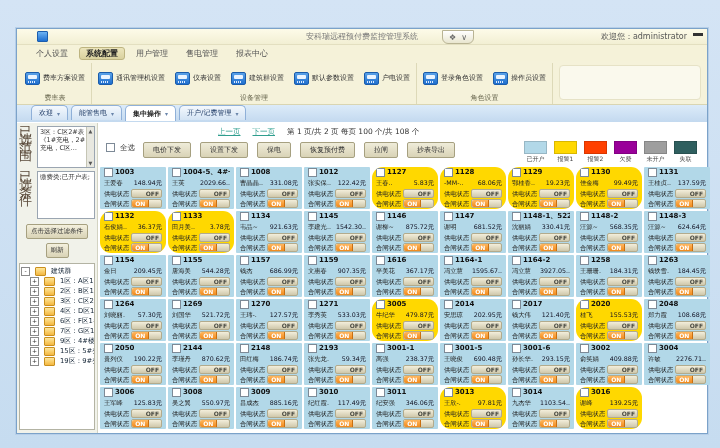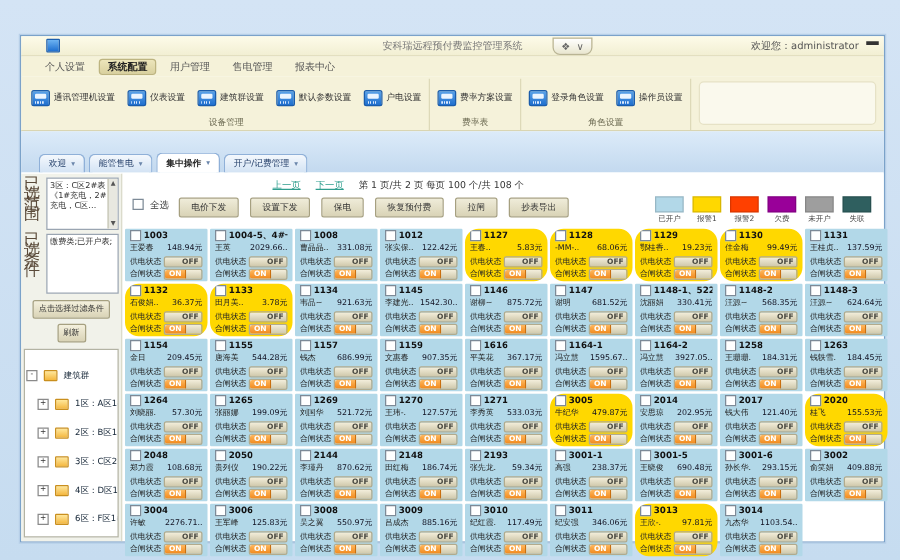--- a/index.html
+++ b/index.html
@@ -22,35 +22,35 @@
   .rgroup{display:flex;flex-direction:column;border-right:1px solid #ddd9b8;padding:2px 6px 0 6px;}
   .gbtns{display:flex;gap:10px;flex:1;align-items:center;}
   .rbtn{display:flex;align-items:center;gap:3px;cursor:default;}
   .ricon{width:13px;height:11px;background:linear-gradient(#5aa2e8,#1f6fce);border:1px solid #1a5cab;border-radius:2px;position:relative;flex:0 0 auto;}
   .ricon::before{content:"";position:absolute;left:2px;top:2px;right:2px;height:4px;background:#eaf4ff;border-radius:1px;}
   .ricon::after{content:"";position:absolute;left:2px;bottom:1px;width:7px;height:2px;background:repeating-linear-gradient(90deg,#dceaff 0 1px,transparent 1px 2px);}
   .rlabel{font-size:7px;color:#333;}
   .gname{text-align:center;font-size:7px;color:#6a6850;padding:2px 0 1px 0;}
   .ribbon-right{flex:1;margin:2px 4px 4px 6px;background:rgba(255,255,255,.5);border:1px solid #e6e2c6;border-radius:4px;}
   
-  .tabstrip{height:17px;background:linear-gradient(#dcebf9,#c3d9ef);display:flex;align-items:flex-end;gap:3px;padding:16px 0 0 14px;border-bottom:1px solid #fff;flex:0 0 auto;}
+  .tabstrip{height:17px;background:linear-gradient(#dcebf9,#c3d9ef);display:flex;gap:3px;padding:0 0 0 14px;border-bottom:1px solid #fff;flex:0 0 auto;}
   .tab{display:flex;align-items:center;gap:4px;font-size:7px;color:#1f3b66;background:linear-gradient(#f4f8fd,#d3e3f4);border:1px solid #8fb0d8;border-bottom:none;border-radius:5px 5px 0 0;padding:1px 7px;height:12px;}
   .tab .tmark{font-size:6px;color:#6b86ab;}
   .tab.active{background:#fff;font-weight:bold;color:#222;height:13px;}
   
   .main{flex:1;display:flex;min-height:0;}
   .sidebar{width:76px;background:#f1f2ea;border-right:1px solid #d3d3c2;display:flex;flex-direction:column;padding:3px 2px;flex:0 0 auto;}
   .frow{display:flex;gap:2px;margin-bottom:3px;}
   .flabel{width:16px;font-size:13px;color:#5a4a3a;line-height:8px;padding-top:2px;}
   .listbox{flex:1;background:#fff;border:1px solid #9aa5b1;font-size:6.5px;color:#333;height:38px;position:relative;padding:1px 8px 1px 2px;line-height:8px;overflow:hidden;}
   .listbox .sb{position:absolute;right:0;top:0;bottom:0;width:7px;background:#e8e8e0;border-left:1px solid #c5c5b5;display:flex;flex-direction:column;justify-content:space-between;align-items:center;font-size:5px;color:#555;}
   .listbox2{flex:1;background:#fff;border:1px solid #9aa5b1;font-size:6.5px;color:#333;height:44px;padding:1px 2px;line-height:8px;}
   .side-btn{display:block;margin:2px auto;background:linear-gradient(#f4f0dd,#d9d3b6);border:1px solid #a6a080;border-radius:2px;font-size:6.5px;color:#333;padding:2px 4px;font-family:inherit;}
   .tree{flex:1;background:#fff;border:1px solid #b3b3a3;margin-top:3px;padding:2px 1px;overflow:hidden;}
-  .titem{display:flex;align-items:center;gap:5px;font-size:6.8px;color:#123;line-height:10px;white-space:nowrap;margin-top:13px;}
+  .titem{display:flex;align-items:center;gap:5px;font-size:6.8px;color:#123;line-height:10px;white-space:nowrap;}
   .titem.child{padding-left:9px;}
   .texp{width:7px;height:7px;border:1px solid #8a8a8a;background:#fff;font-size:6px;line-height:5px;text-align:center;color:#333;flex:0 0 auto;}
   .tfold{width:9px;height:7px;background:linear-gradient(#ffe79a,#f4b73f);border:1px solid #c98f1e;border-radius:1px;flex:0 0 auto;}
   
   .content{flex:1;background:#fff;display:flex;flex-direction:column;min-width:0;padding:2px 2px 0 2px;}
   .pagination{height:14px;display:flex;align-items:center;gap:12px;font-size:7.5px;color:#333;padding-left:118px;flex:0 0 auto;}
   .pagination a{color:#2f9e8e;text-decoration:underline;}
   .controls{display:flex;align-items:flex-start;padding:2px 2px 3px 6px;flex:0 0 auto;}
   .selectall{display:flex;align-items:flex-start;gap:5px;font-size:7.5px;color:#333;margin-right:8px;margin-top:2px;font-family:Liberation Serif, serif;}
   .cb{width:7px;height:7px;background:#fff;border:1px solid #7d8a97;display:inline-block;flex:0 0 auto;}
@@ -97,49 +97,49 @@
         <span class="menu-item"><span>用户管理</span></span>
         <span class="menu-item"><span>售电管理</span></span>
         <span class="menu-item"><span>报表中心</span></span>
       </div>
 
     <div class="ribbon" id="ribbon">
       <div class="rgroup">
     <div class="gbtns">
             <span class="rbtn">
     <span class="ricon"></span>
-    <span class="rlabel">通讯管理机设置</span>
-  </span>
-            <span class="rbtn">
-    <span class="ricon"></span>
-    <span class="rlabel">仪表设置</span>
-  </span>
-            <span class="rbtn">
-    <span class="ricon"></span>
-    <span class="rlabel">建筑群设置</span>
-  </span>
-            <span class="rbtn">
-    <span class="ricon"></span>
-    <span class="rlabel">默认参数设置</span>
-  </span>
-            <span class="rbtn">
-    <span class="ricon"></span>
-    <span class="rlabel">户电设置</span>
+    <span class="rlabel">费率方案设置</span>
   </span>
           </div>
-    <div class="gname">设备管理</div>
+    <div class="gname">费率表</div>
   </div>
         <div class="rgroup">
     <div class="gbtns">
             <span class="rbtn">
     <span class="ricon"></span>
-    <span class="rlabel">费率方案设置</span>
+    <span class="rlabel">通讯管理机设置</span>
+  </span>
+            <span class="rbtn">
+    <span class="ricon"></span>
+    <span class="rlabel">仪表设置</span>
+  </span>
+            <span class="rbtn">
+    <span class="ricon"></span>
+    <span class="rlabel">建筑群设置</span>
+  </span>
+            <span class="rbtn">
+    <span class="ricon"></span>
+    <span class="rlabel">默认参数设置</span>
+  </span>
+            <span class="rbtn">
+    <span class="ricon"></span>
+    <span class="rlabel">户电设置</span>
   </span>
           </div>
-    <div class="gname">费率表</div>
+    <div class="gname">设备管理</div>
   </div>
         <div class="rgroup">
     <div class="gbtns">
             <span class="rbtn">
     <span class="ricon"></span>
     <span class="rlabel">登录角色设置</span>
   </span>
             <span class="rbtn">
     <span class="ricon"></span>
     <span class="rlabel">操作员设置</span>
@@ -900,42 +900,20 @@
     <div class="crow">
       <span class="slabel">合闸状态</span>
       <span class="tog on">
                   <span class="onbtn">ON</span>
                 </span>
     </div>
   </div>
             <div class="card open">
     <div class="crow">
       <span class="cb"></span>
-      <span class="cid">1265</span>
-    </div>
-    <div class="crow">
-      <span class="cname">张丽娜</span>
-      <span class="camt">199.09元</span>
-    </div>
-    <div class="crow">
-      <span class="slabel">供电状态</span>
-      <span class="tog off">
-                  <span class="offtxt">OFF</span>
-                </span>
-    </div>
-    <div class="crow">
-      <span class="slabel">合闸状态</span>
-      <span class="tog on">
-                  <span class="onbtn">ON</span>
-                </span>
-    </div>
-  </div>
-            <div class="card open">
-    <div class="crow">
-      <span class="cb"></span>
       <span class="cid">1269</span>
     </div>
     <div class="crow">
       <span class="cname">刘国华</span>
       <span class="camt">521.72元</span>
     </div>
     <div class="crow">
       <span class="slabel">供电状态</span>
       <span class="tog off">
                   <span class="offtxt">OFF</span>
@@ -1433,20 +1411,42 @@
     </div>
   </div>
             <div class="card open">
     <div class="crow">
       <span class="cb"></span>
       <span class="cid">3014</span>
     </div>
     <div class="crow">
       <span class="cname">九杰华</span>
       <span class="camt">1103.54..</span>
+    </div>
+    <div class="crow">
+      <span class="slabel">供电状态</span>
+      <span class="tog off">
+                  <span class="offtxt">OFF</span>
+                </span>
+    </div>
+    <div class="crow">
+      <span class="slabel">合闸状态</span>
+      <span class="tog on">
+                  <span class="onbtn">ON</span>
+                </span>
+    </div>
+  </div>
+            <div class="card alarm">
+    <div class="crow">
+      <span class="cb"></span>
+      <span class="cid">3016</span>
+    </div>
+    <div class="crow">
+      <span class="cname">谢峰</span>
+      <span class="camt">139.25元</span>
     </div>
     <div class="crow">
       <span class="slabel">供电状态</span>
       <span class="tog off">
                   <span class="offtxt">OFF</span>
                 </span>
     </div>
     <div class="crow">
       <span class="slabel">合闸状态</span>
       <span class="tog on">

